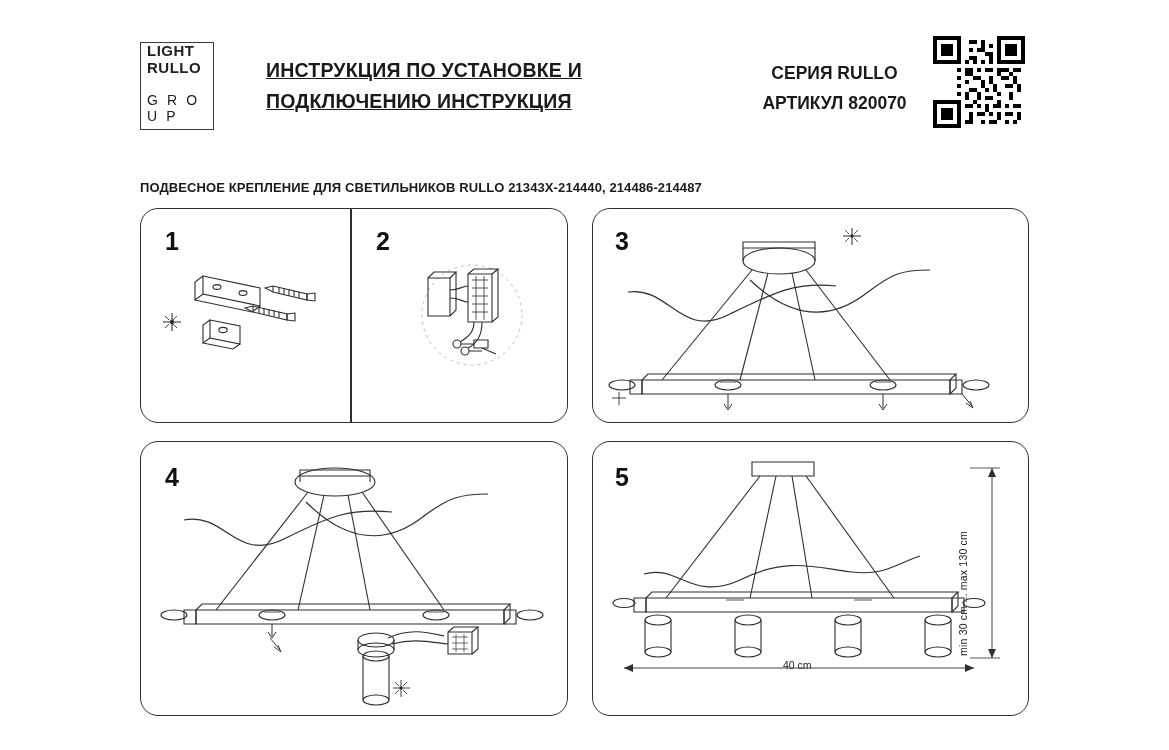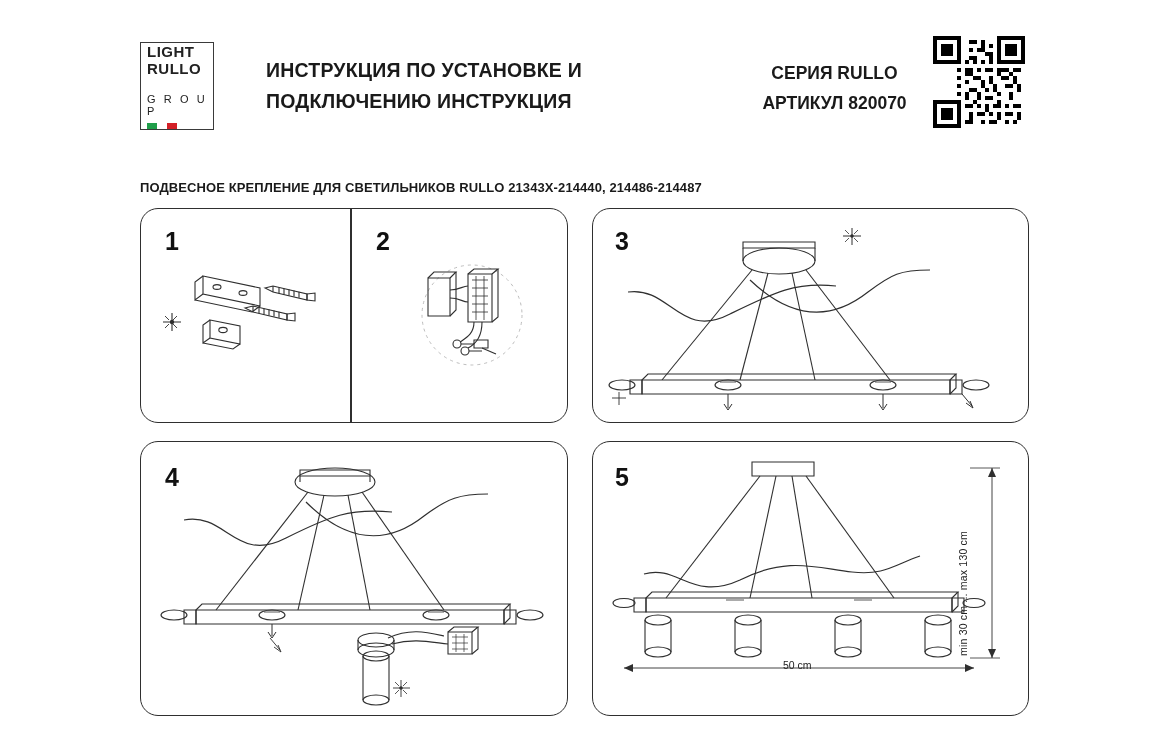--- a/index.html
+++ b/index.html
@@ -37,21 +37,21 @@
     padding-left: 6px;
   }
   .logo-line {
     font-size: 15px;
     font-weight: bold;
     letter-spacing: .5px;
     line-height: 17px;
     color: #222;
   }
   .logo-group {
-    font-size: 11px;
+    font-size: 14px;
     letter-spacing: 2.6px;
     margin-top: 16px;
     color: #222;
   }
   .logo-flag {
     margin-top: 6px;
     width: 30px;
     height: 7px;
     display: flex;
   }
@@ -64,20 +64,21 @@
     position: absolute;
     left: 266px;
     top: 55px;
     width: 420px;
   }
   .title-block .t-line {
     font-size: 19.5px;
     font-weight: bold;
     line-height: 31px;
     letter-spacing: .2px;
+    text-decoration: underline;
   }
 
   .series-block {
     position: absolute;
     left: 742px;
     top: 58px;
     width: 185px;
   }
   .series-block .s-line {
     font-size: 17.5px;
@@ -497,15 +498,15 @@
 
       <path d="M392 16 L392 206" stroke-width="0.9"></path>
       <path d="M392 16 L388 25 L396 25 Z" fill="#2f2f2f" stroke="none"></path>
       <path d="M392 206 L388 197 L396 197 Z" fill="#2f2f2f" stroke="none"></path>
       <path d="M370 16 L400 16" stroke-width="0.8"></path>
       <path d="M370 206 L400 206" stroke-width="0.8"></path>
     </svg>
   </div>
 
   <div class="dim-label" id="dim-h">min 30 cm ... max 130 cm</div>
-  <div class="dim-label" id="dim-w">50 cm</div>
+  <div class="dim-label" id="dim-w">40 cm</div>
 
 </div>
 
 </body></html>

